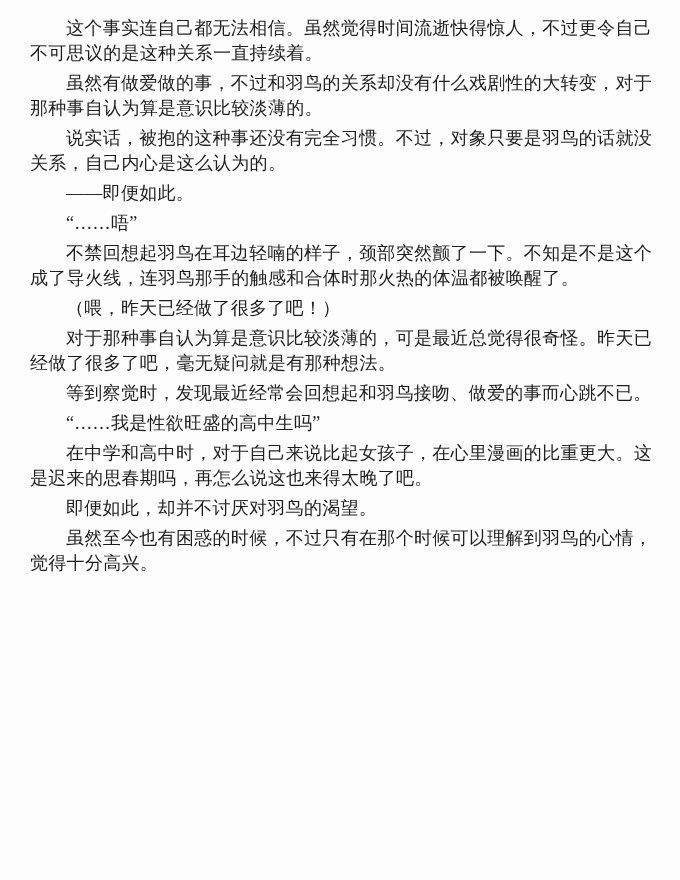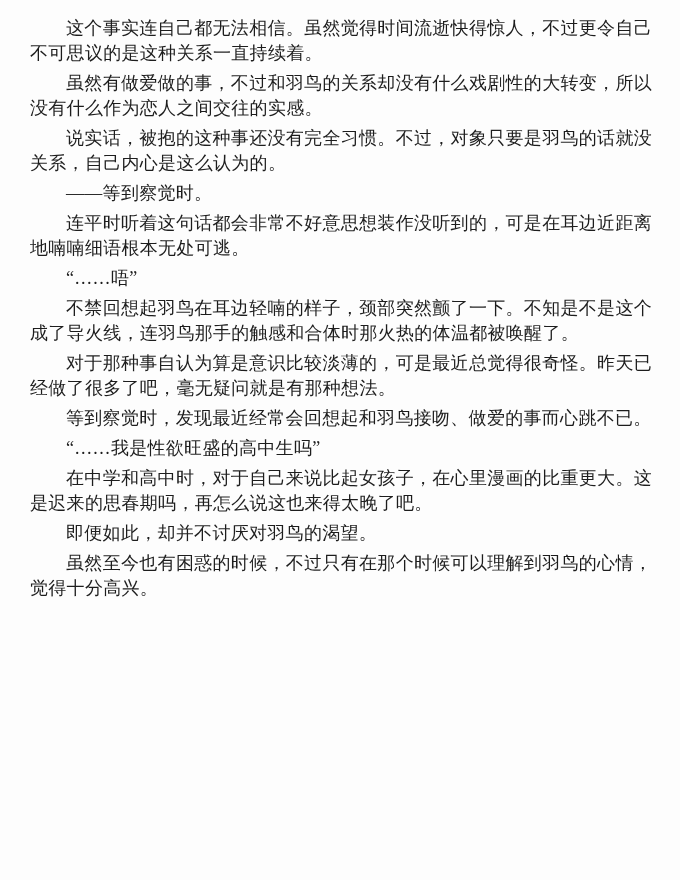--- a/index.html
+++ b/index.html
@@ -29,25 +29,25 @@
     text-align: justify;
     letter-spacing: 0.3px;
     word-break: break-all;
   }
 </style>
 </head>
 <body>
 
 <div class="page">
   <p>这个事实连自己都无法相信。虽然觉得时间流逝快得惊人，不过更令自己不可思议的是这种关系一直持续着。</p>
-  <p>虽然有做爱做的事，不过和羽鸟的关系却没有什么戏剧性的大转变，所以没有什么作为恋人之间交往的实感。</p>
+  <p>虽然有做爱做的事，不过和羽鸟的关系却没有什么戏剧性的大转变，对于那种事自认为算是意识比较淡薄的。</p>
   <p>说实话，被抱的这种事还没有完全习惯。不过，对象只要是羽鸟的话就没关系，自己内心是这么认为的。</p>
-  <p>——等到察觉时。</p>
-  <p>连平时听着这句话都会非常不好意思想装作没听到的，可是在耳边近距离地喃喃细语根本无处可逃。</p>
+  <p>——即便如此。</p>
   <p>“……唔”</p>
   <p>不禁回想起羽鸟在耳边轻喃的样子，颈部突然颤了一下。不知是不是这个成了导火线，连羽鸟那手的触感和合体时那火热的体温都被唤醒了。</p>
+  <p>（喂，昨天已经做了很多了吧！）</p>
   <p>对于那种事自认为算是意识比较淡薄的，可是最近总觉得很奇怪。昨天已经做了很多了吧，毫无疑问就是有那种想法。</p>
   <p>等到察觉时，发现最近经常会回想起和羽鸟接吻、做爱的事而心跳不已。</p>
   <p>“……我是性欲旺盛的高中生吗”</p>
   <p>在中学和高中时，对于自己来说比起女孩子，在心里漫画的比重更大。这是迟来的思春期吗，再怎么说这也来得太晚了吧。</p>
   <p>即便如此，却并不讨厌对羽鸟的渴望。</p>
   <p>虽然至今也有困惑的时候，不过只有在那个时候可以理解到羽鸟的心情，觉得十分高兴。</p>
 </div>
 
 </body></html>

